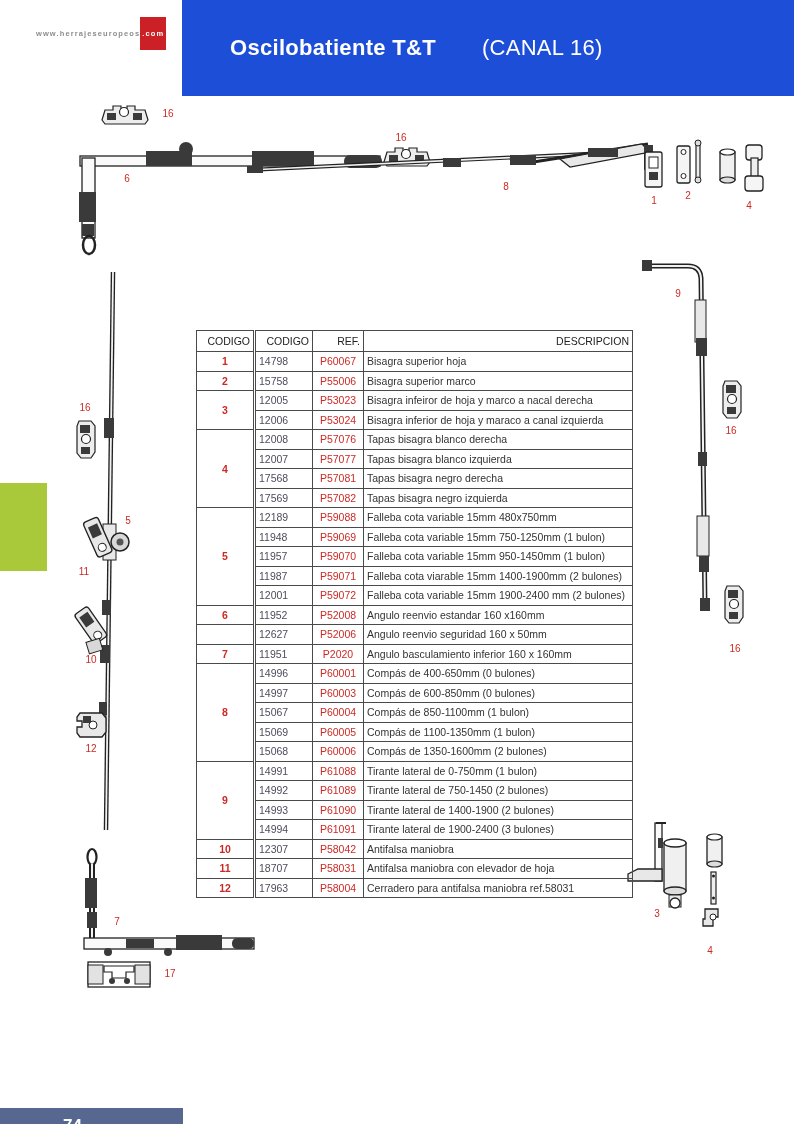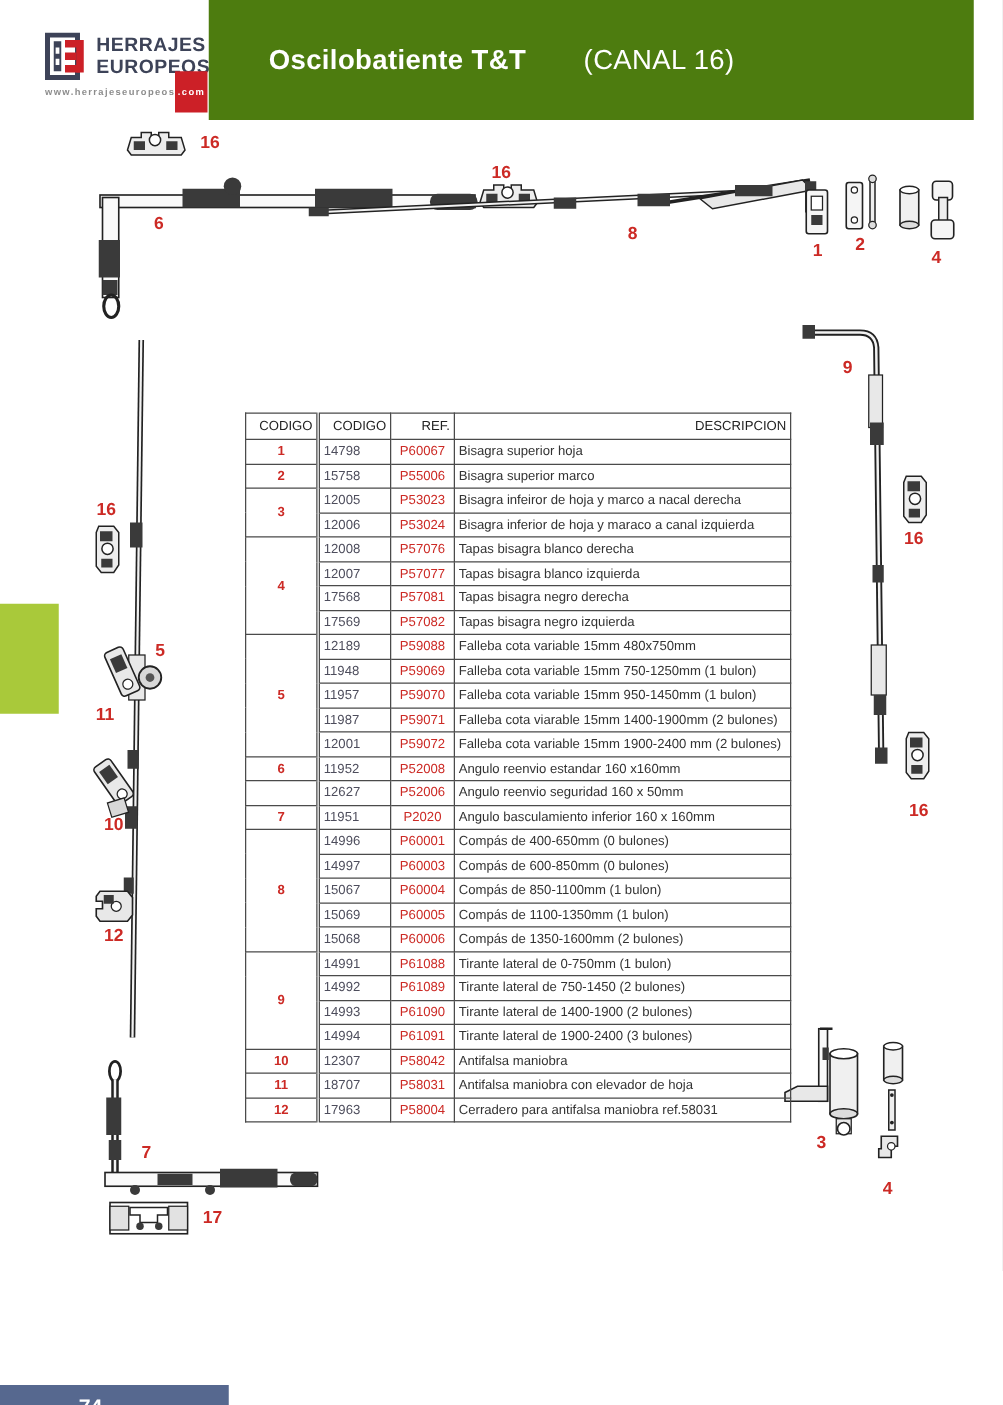--- a/index.html
+++ b/index.html
@@ -1,77 +1,61 @@
 <!DOCTYPE html>
 <html><head>
 <meta charset="utf-8">
 <style>
   html,body { margin:0; padding:0; background:#e8e8e8; }
   .page { position:relative; width:802px; height:1124px; background:#ffffff;
           font-family:"Liberation Sans", sans-serif; overflow:hidden; margin:0 auto; }
 
   
-  .header-bar { position:absolute; left:167px; top:0; width:612px; height:96px;
-                background:#4d7c0f; color:#fff; display:flex; align-items:center; }
+  .header-bar { position:absolute; left:182px; top:0; width:612px; height:96px;
+                background:#1d4ed8; color:#fff; display:flex; align-items:center; }
   .header-title { font-size:22px; font-weight:bold; margin-left:48px; letter-spacing:0.3px; }
   .header-subtitle { font-size:22px; font-weight:normal; margin-left:46px; letter-spacing:0.3px; }
 
   
   .logo-block { position:absolute; left:36px; top:26px; width:150px; }
   .logo-row { display:flex; align-items:center; gap:7px; }
   .brand-lines { color:#3d4358; font-weight:bold; font-size:15.5px; line-height:1.08; letter-spacing:0.4px; }
   .logo-url { font-size:7.5px; color:#8d8d8d; font-weight:bold; letter-spacing:1.1px; margin-top:3px; white-space:nowrap; }
   .url-com { background:#cc2027; color:#fff; padding:12px 2px; }
 
   
   .green-tab { position:absolute; left:0; top:483px; width:47px; height:88px; background:#a9c93a; }
   .footer-bar { position:absolute; left:0; top:1108px; width:183px; height:65px; background:#56688f; }
   .footer-num { color:#fff; font-weight:bold; font-size:17px; margin:8px 0 0 63px; }
 
   
   .diagram { position:absolute; left:0; top:0; }
   .labels-layer { position:absolute; left:0; top:0; width:802px; height:1124px; pointer-events:none; }
   .part-label { position:absolute; transform:translate(-50%,-50%); color:#cc2a25;
-                font-weight:bold; font-size:14px; }
+                font-weight:normal; font-size:10px; }
 
   
   table.parts { position:absolute; left:196px; top:330px; border-collapse:collapse;
                 font-size:10.5px; color:#333; table-layout:fixed; }
   .parts th, .parts td { border:1px solid #4a4a4a; height:18.5px; padding:0 3px;
                          overflow:hidden; white-space:nowrap; }
   .parts thead th { font-weight:normal; font-size:10.5px; text-align:right; height:20px; color:#222; }
   .parts th.h-desc { text-align:right; padding-left:7px; }
   .c-idx  { width:50px; text-align:center; color:#cc2a25; font-weight:bold; }
   .c-code { width:50px; text-align:left; color:#4d4d5c; border-left:3px double #4a4a4a !important; }
   th.h-code { border-left:3px double #4a4a4a !important; }
   .c-ref  { width:44px; text-align:center; color:#cc2a25; }
   .c-desc { width:262px; text-align:left; padding-left:7px; }
 </style>
 </head>
 <body>
 
 <div class="page">
 
   <div class="logo-block">
-    <div class="logo-row">
-      <svg width="34" height="40" viewBox="0 0 34 40">
-        <rect x="2" y="2" width="24" height="34" fill="#fff" stroke="#3d4358" stroke-width="4"></rect>
-        <rect x="7" y="7" width="6" height="24" fill="#3d4358"></rect>
-        <rect x="8.5" y="12" width="3" height="5" fill="#fff"></rect>
-        <rect x="8.5" y="21" width="3" height="5" fill="#fff"></rect>
-        <rect x="16" y="6" width="12" height="6" fill="#cc2027"></rect>
-        <rect x="16" y="16" width="9" height="6" fill="#cc2027"></rect>
-        <rect x="16" y="26" width="12" height="6" fill="#cc2027"></rect>
-        <rect x="25" y="6" width="6" height="26" fill="#cc2027"></rect>
-      </svg>
-      <div class="brand-lines">
-        <div>HERRAJES</div>
-        <div>EUROPEOS</div>
-      </div>
-    </div>
     <div class="logo-url"><span>www.herrajeseuropeos</span><span class="url-com">.com</span></div>
   </div>
 
   <div class="header-bar">
     <span class="header-title">Oscilobatiente T&amp;T</span>
     <span class="header-subtitle">(CANAL 16)</span>
   </div>
 
   <div class="green-tab"></div>
 

